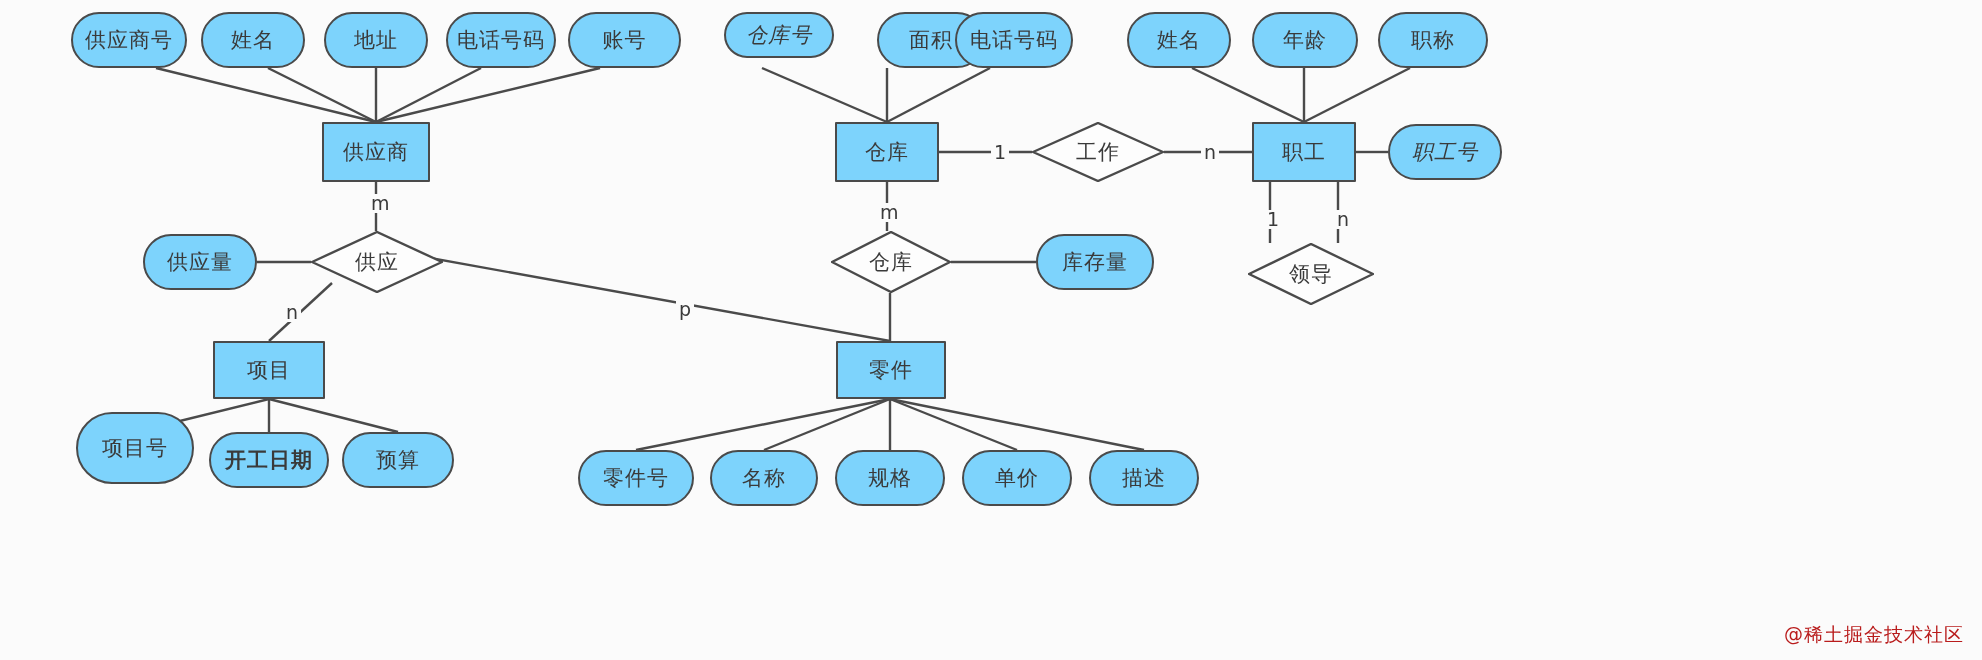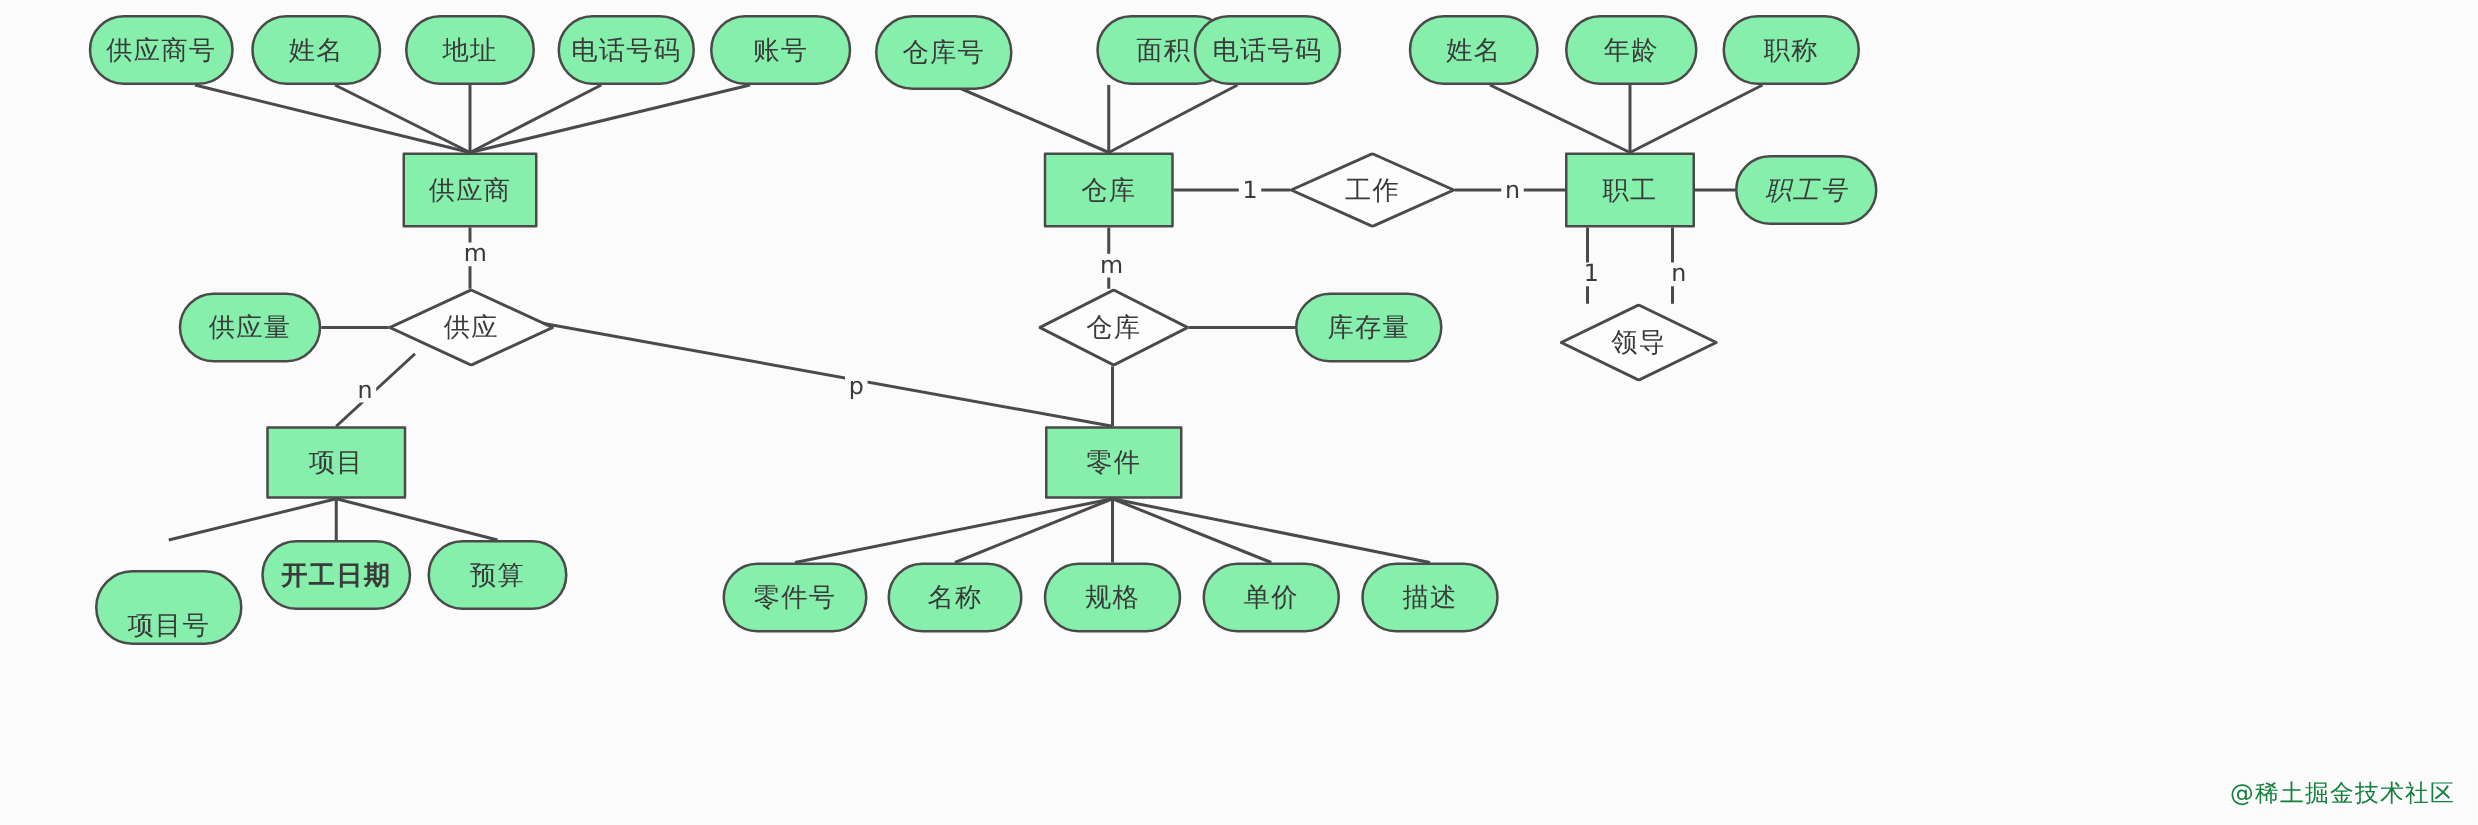--- a/index.html
+++ b/index.html
@@ -24,21 +24,21 @@
     width: 1982px;
     height: 660px;
     pointer-events: none;
   }
   .node {
     position: absolute;
     box-sizing: border-box;
     display: flex;
     align-items: center;
     justify-content: center;
-    background: #86efac;
+    background: #7dd3fc;
     color: #3a3a3a;
     font-size: 21px;
     letter-spacing: 1px;
     white-space: nowrap;
   }
   .entity {
     border: 2.4px solid #4a4a4a;
     border-radius: 1px;
   }
   .attribute {
@@ -68,21 +68,21 @@
     padding: 0 3px;
     line-height: 1;
     white-space: nowrap;
     font-family: "DejaVu Sans", "Liberation Sans", sans-serif;
   }
   .watermark {
     position: absolute;
     right: 18px;
     bottom: 12px;
     font-size: 19px;
-    color: #15803d;
+    color: #b91c1c;
     letter-spacing: 1px;
     white-space: nowrap;
   }
 </style>
 </head>
 <body>
 
 <div id="canvas">
 
   <svg id="wires" viewBox="0 0 1982 660" xmlns="http://www.w3.org/2000/svg">
@@ -128,21 +128,21 @@
       </div>
       <div class="node attribute" style="left: 324px; top: 12px; width: 104px; height: 56px;">
         <span>地址</span>
       </div>
       <div class="node attribute" style="left: 446px; top: 12px; width: 110px; height: 56px;">
         <span>电话号码</span>
       </div>
       <div class="node attribute" style="left: 568px; top: 12px; width: 113px; height: 56px;">
         <span>账号</span>
       </div>
-      <div class="node attribute" style="left: 700px; top: 12px; width: 110px; height: 60px;">
+      <div class="node attribute" style="left: 724px; top: 12px; width: 110px; height: 46px; font-style: italic;">
         <span>仓库号</span>
       </div>
       <div class="node attribute" style="left: 877px; top: 12px; width: 108px; height: 56px;">
         <span>面积</span>
       </div>
       <div class="node attribute" style="left: 955px; top: 12px; width: 118px; height: 56px;">
         <span>电话号码</span>
       </div>
       <div class="node attribute" style="left: 1127px; top: 12px; width: 104px; height: 56px;">
         <span>姓名</span>
@@ -155,21 +155,21 @@
       </div>
       <div class="node attribute" style="left: 1388px; top: 124px; width: 114px; height: 56px; font-style: italic;">
         <span>职工号</span>
       </div>
       <div class="node attribute" style="left: 143px; top: 234px; width: 114px; height: 56px;">
         <span>供应量</span>
       </div>
       <div class="node attribute" style="left: 1036px; top: 234px; width: 118px; height: 56px;">
         <span>库存量</span>
       </div>
-      <div class="node attribute" style="left: 76px; top: 456px; width: 118px; height: 60px; align-items: flex-end;">
+      <div class="node attribute" style="left: 76px; top: 412px; width: 118px; height: 72px;">
         <span>项目号</span>
       </div>
       <div class="node attribute" style="left: 209px; top: 432px; width: 120px; height: 56px; font-weight: bold;">
         <span>开工日期</span>
       </div>
       <div class="node attribute" style="left: 342px; top: 432px; width: 112px; height: 56px;">
         <span>预算</span>
       </div>
       <div class="node attribute" style="left: 578px; top: 450px; width: 116px; height: 56px;">
         <span>零件号</span>

